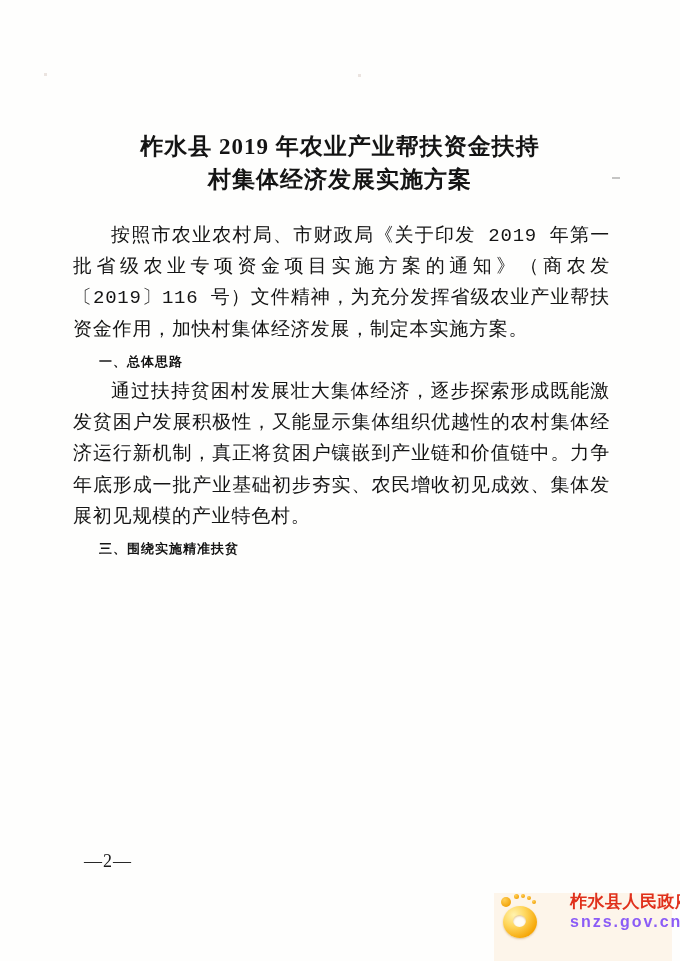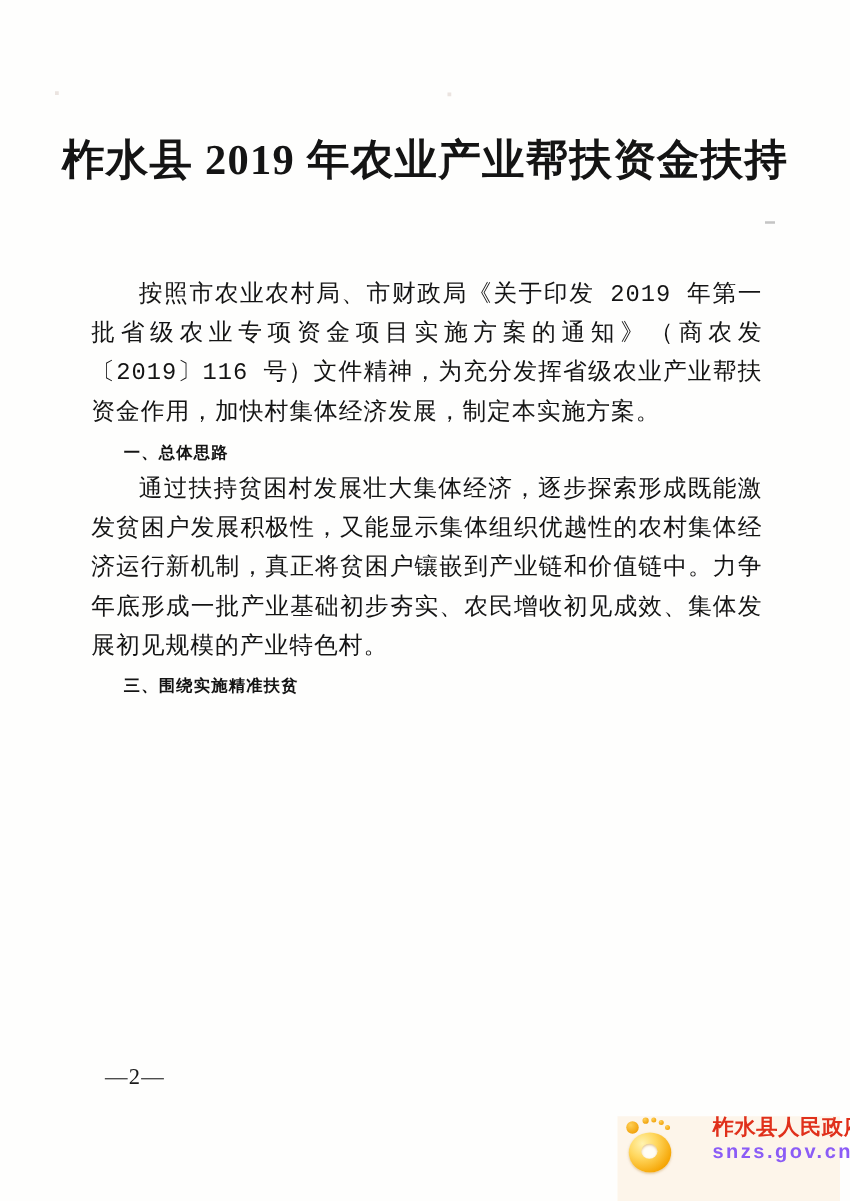--- a/index.html
+++ b/index.html
@@ -10,24 +10,24 @@
   }
   .page {
     position: relative;
     width: 680px; height: 961px;
     background: #fefefd;
     color: #141414;
     overflow: hidden;
   }
   .title {
     position: absolute;
-    top: 112px; left: 0; right: 0;
+    top: 130px; left: 0; right: 0;
     margin: 0;
     text-align: center;
-    font-size: 34px;
+    font-size: 23px;
     line-height: 33px;
     font-weight: bold;
     letter-spacing: 1px;
     font-family: "Liberation Serif", serif;
   }
   .title .title-line { display: block; }
   .content {
     position: absolute;
     top: 221px; left: 73px;
     width: 537px;
@@ -115,20 +115,21 @@
   .s2 { left: 358px; top: 74px; width: 3px; height: 3px; }
   .s3 { left: 612px; top: 177px; width: 8px; height: 2px; background:#8c8c8c; }
 </style>
 </head>
 <body>
 
 <div class="page">
 
   <h1 class="title">
     <span class="title-line">柞水县 2019 年农业产业帮扶资金扶持</span>
+    <span class="title-line">村集体经济发展实施方案</span>
   </h1>
 
   <div class="content">
     <p>按照市农业农村局、市财政局《关于印发 2019 年第一批省级农业专项资金项目实施方案的通知》（商农发〔2019〕116 号）文件精神，为充分发挥省级农业产业帮扶资金作用，加快村集体经济发展，制定本实施方案。</p>
     <p class="heading">一、总体思路</p>
     <p>通过扶持贫困村发展壮大集体经济，逐步探索形成既能激发贫困户发展积极性，又能显示集体组织优越性的农村集体经济运行新机制，真正将贫困户镶嵌到产业链和价值链中。力争年底形成一批产业基础初步夯实、农民增收初见成效、集体发展初见规模的产业特色村。</p>
     <p class="heading">三、围绕实施精准扶贫</p>
   </div>
 
   <div class="page-number">—2—</div>

